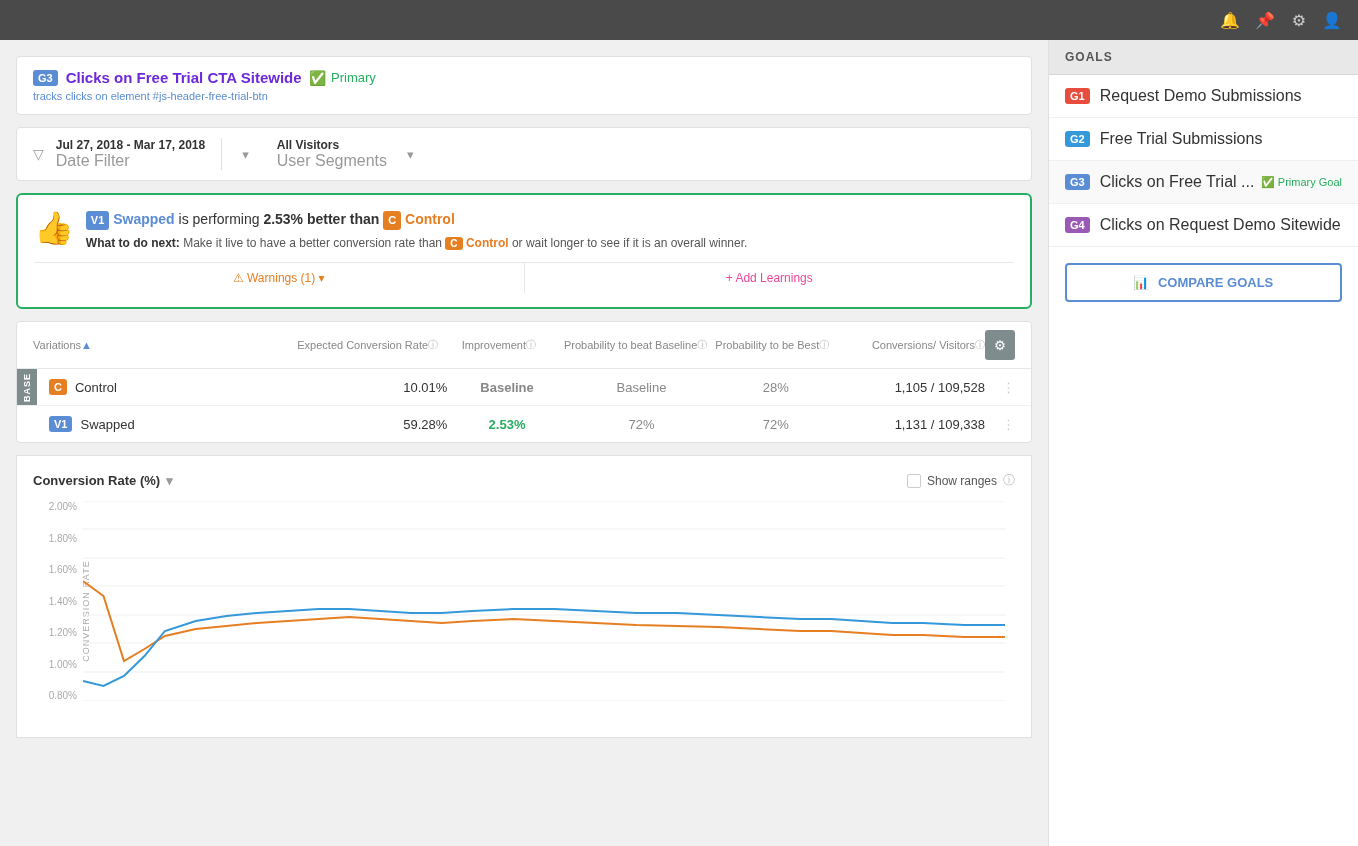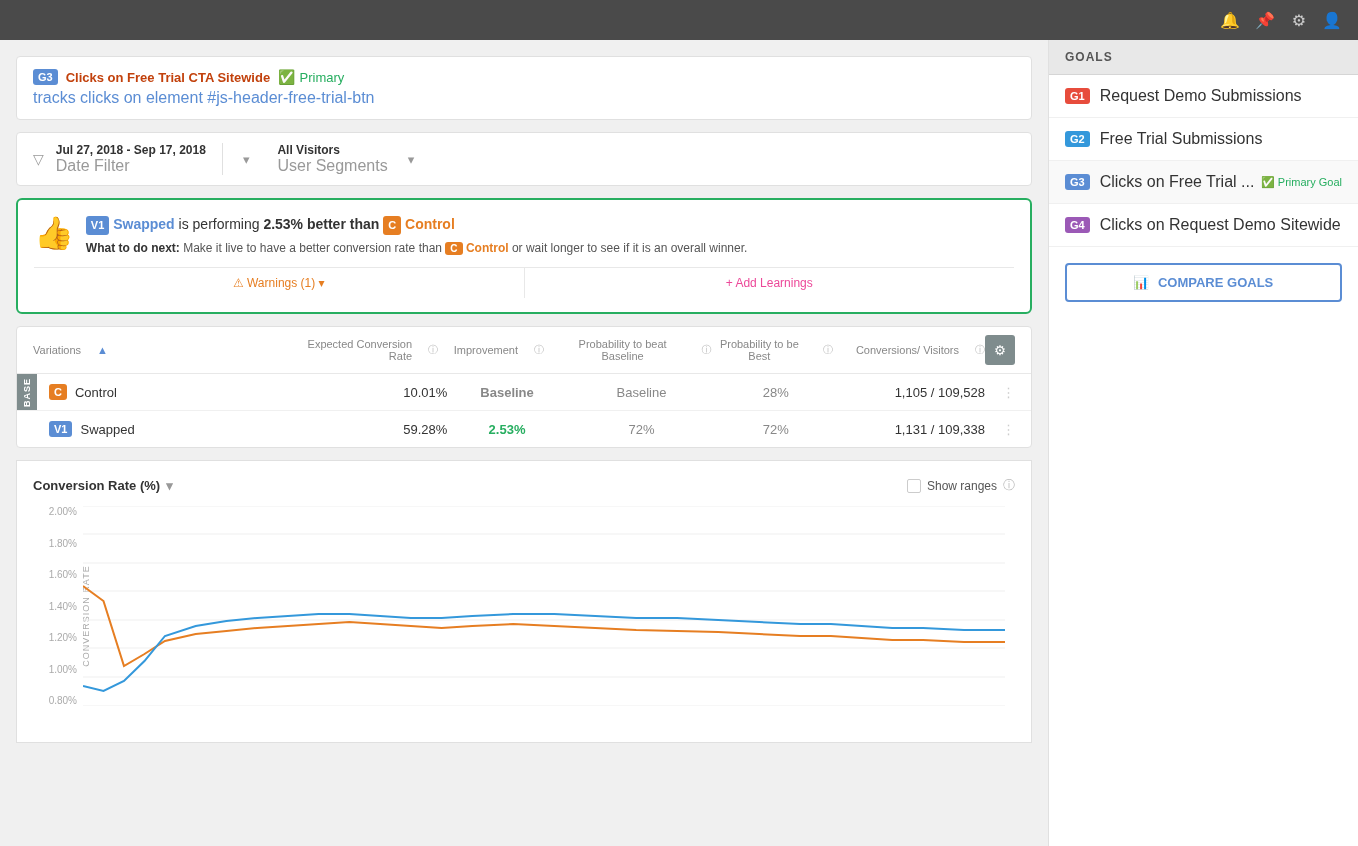--- a/index.html
+++ b/index.html
@@ -15,24 +15,24 @@
     
     .content { flex: 1; overflow-y: auto; padding: 16px; background: #f0f0f0; }
     
     
     .sidebar { width: 310px; background: #fff; border-left: 1px solid #e0e0e0; display: flex; flex-direction: column; flex-shrink: 0; }
     
     
     .exp-header { background: #fff; padding: 12px 16px; border-radius: 4px; margin-bottom: 12px; border: 1px solid #e0e0e0; }
     .exp-title-row { display: flex; align-items: center; gap: 8px; margin-bottom: 4px; }
     .g3-badge { background: #5b8dd4; color: #fff; font-size: 11px; font-weight: bold; padding: 2px 5px; border-radius: 3px; }
-    .exp-title { font-size: 13px; font-weight: 600; color: #c2410c; }
+    .exp-title { font-size: 15px; font-weight: 600; color: #6d28d9; }
     .primary-badge { display: flex; align-items: center; gap: 4px; color: #27ae60; font-size: 13px; font-weight: 500; }
     .check-circle { color: #27ae60; font-size: 14px; }
-    .exp-subtitle { font-size: 16px; color: #888; }
+    .exp-subtitle { font-size: 11px; color: #888; }
     .exp-subtitle span { color: #5b8dd4; }
     
     
     .filters-row { background: #fff; border: 1px solid #e0e0e0; border-radius: 4px; padding: 10px 16px; margin-bottom: 12px; display: flex; align-items: center; gap: 12px; }
     .filter-icon { color: #999; font-size: 14px; }
     .filter-date { border-right: 1px solid #e0e0e0; padding-right: 16px; }
     .filter-label { font-size: 12px; font-weight: 600; color: #333; }
     .filter-sub { font-size: 16px; color: #999; }
     .filter-arrow { color: #999; margin-left: 8px; }
     .filter-segment { padding-left: 16px; }
@@ -50,21 +50,21 @@
     .winner-next { font-size: 12px; color: #555; margin-top: 6px; }
     .winner-next strong { color: #333; }
     .winner-actions { display: flex; border-top: 1px solid #e8e8e8; }
     .winner-action-btn { flex: 1; padding: 8px 12px; text-align: center; font-size: 12px; cursor: pointer; background: none; border: none; }
     .winner-action-btn.warnings { color: #e67e22; border-right: 1px solid #e8e8e8; }
     .winner-action-btn.add { color: #ec4899; }
     
     
     .results-table { background: #fff; border: 1px solid #e0e0e0; border-radius: 4px; margin-bottom: 12px; }
     .table-header { display: flex; align-items: center; padding: 8px 16px; border-bottom: 1px solid #e8e8e8; gap: 0; }
-    .th { font-size: 11px; color: #888; font-weight: 500; display: flex; align-items: center; gap: 16px; }
+    .th { font-size: 11px; color: #888; font-weight: 500; display: flex; align-items: center; gap: 0; }
     .th.variations { flex: 2.5; }
     .th.rate { flex: 1.5; text-align: right; justify-content: flex-end; }
     .th.improve { flex: 1.2; text-align: center; justify-content: center; }
     .th.prob-beat { flex: 1.5; text-align: center; justify-content: center; }
     .th.prob-best { flex: 1.2; text-align: center; justify-content: center; }
     .th.conv { flex: 1.5; text-align: right; justify-content: flex-end; }
     .th.actions { width: 30px; }
     .th-icon { font-size: 10px; color: #bbb; }
     
     .table-row { display: flex; align-items: center; padding: 10px 16px; border-bottom: 1px solid #f0f0f0; position: relative; }
@@ -136,21 +136,21 @@
       </div>
       <div class="exp-subtitle">
         <span>tracks clicks on element</span>
         <span style="color:#5b8dd4;">#js-header-free-trial-btn</span>
       </div>
     </div>
 
     <div class="filters-row">
       <span class="filter-icon">▽</span>
       <div class="filter-date" style="cursor:pointer;">
-        <div class="filter-label">Jul 27, 2018 - Sep 17, 2018</div>
+        <div class="filter-label">Jul 27, 2018 - Mar 17, 2018</div>
         <div class="filter-sub">Date Filter</div>
       </div>
       <span class="filter-arrow">▾</span>
       <div class="filter-segment" style="cursor:pointer;">
         <div class="filter-label">All Visitors</div>
         <div class="filter-sub">User Segments</div>
       </div>
       <span class="filter-arrow">▾</span>
     </div>
 

